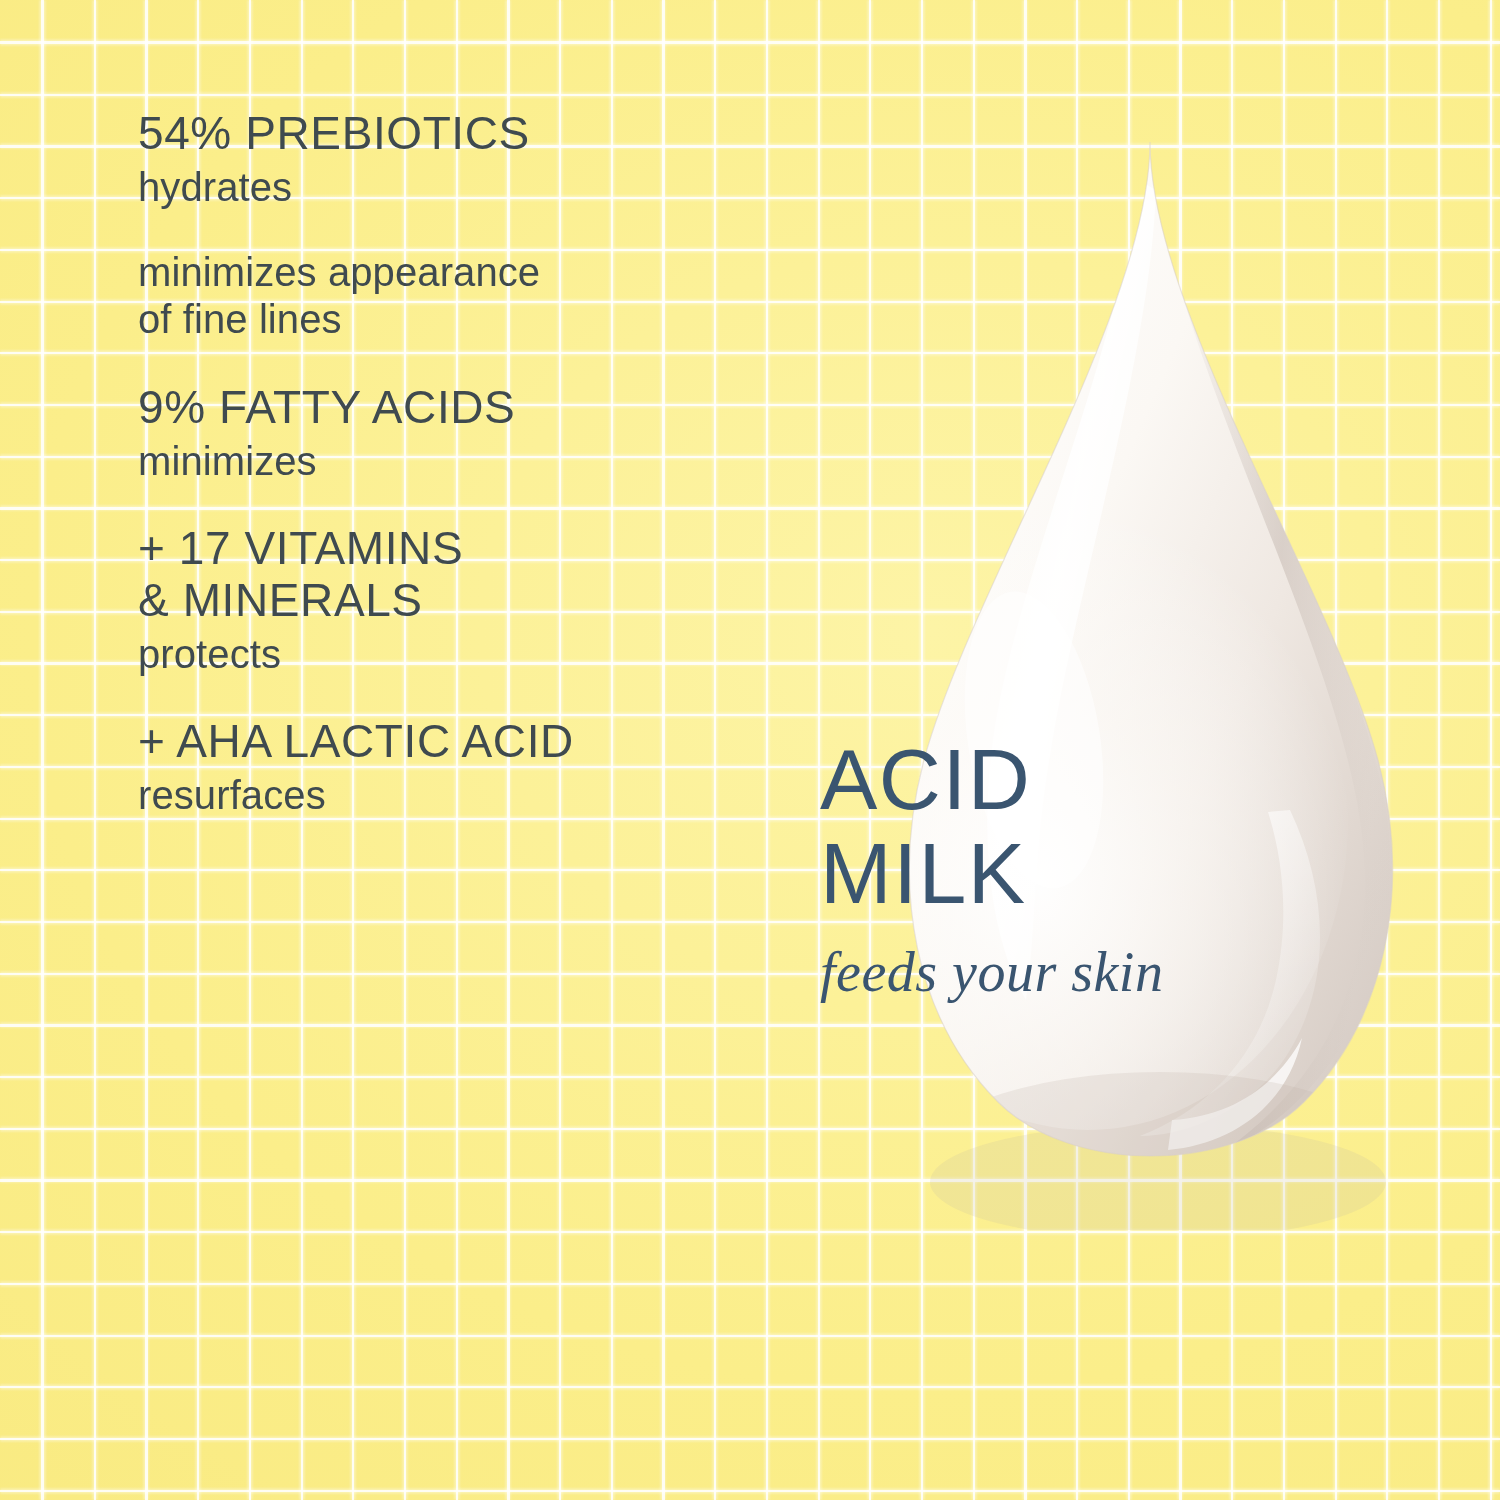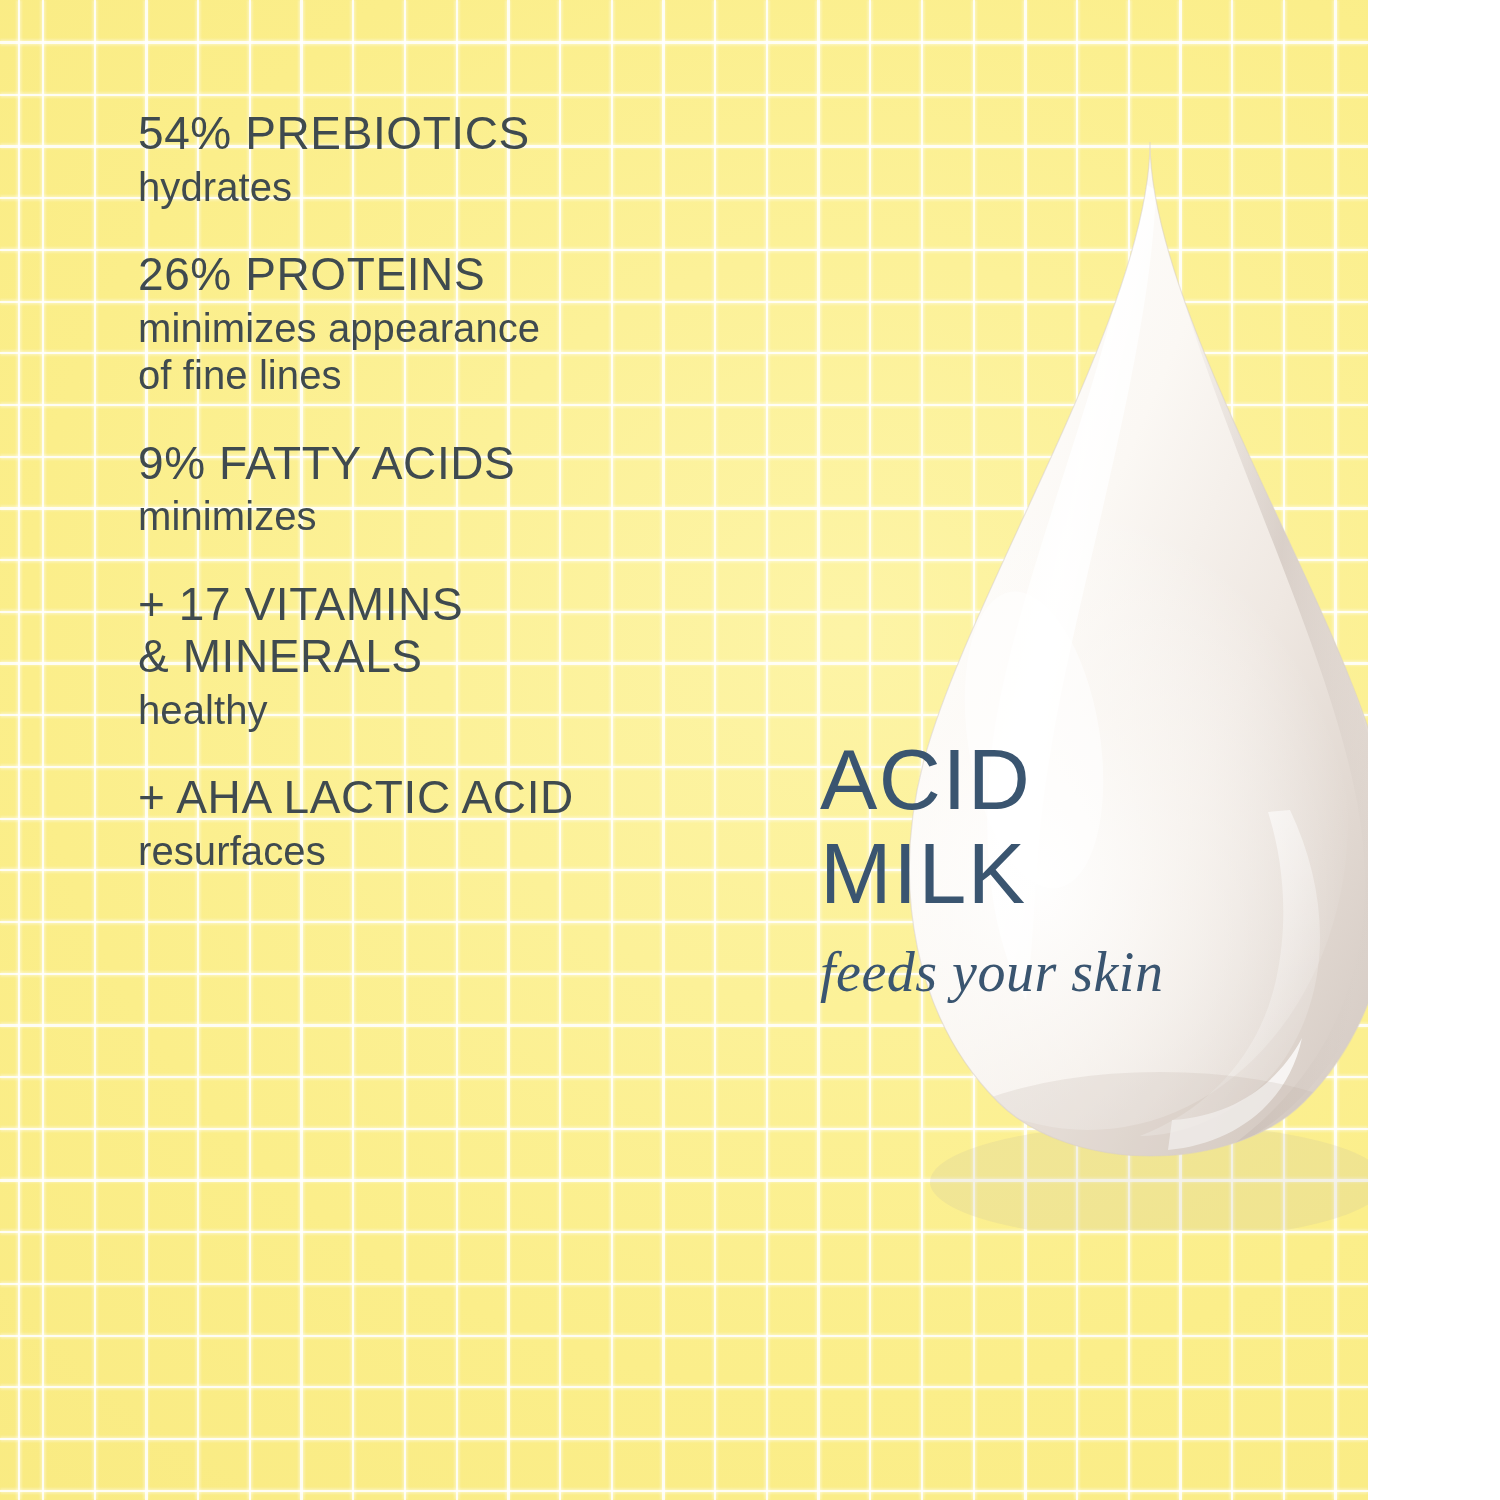--- a/index.html
+++ b/index.html
@@ -2,21 +2,21 @@
 <html><head>
 <meta charset="utf-8">
 <style>
   html, body {
     margin: 0;
     padding: 0;
     background: #ffffff;
   }
   #canvas {
     position: relative;
-    width: 1368px;
+    width: 1500px;
     height: 1500px;
     overflow: hidden;
     font-family: "Liberation Sans", sans-serif;
     background: #c4b5fd;
   }
 
   
   .bg-base {
     position: absolute;
     inset: 0;
@@ -125,35 +125,34 @@
   <div class="bg-grid-soft"></div>
 
   <div class="benefits">
 
     <div class="benefit-block">
       <div class="benefit-title">54% PREBIOTICS</div>
       <div class="benefit-desc">hydrates</div>
     </div>
 
     <div class="benefit-block">
-      <div class="benefit-title">26% PROTEINS</div>
       <div class="benefit-desc">minimizes appearance
 of fine lines</div>
     </div>
 
     <div class="benefit-block">
       <div class="benefit-title">9% FATTY ACIDS</div>
       <div class="benefit-desc">minimizes</div>
     </div>
 
 
     <div class="benefit-block">
       <div class="benefit-title">+ 17 VITAMINS
 &amp; MINERALS</div>
-      <div class="benefit-desc">healthy</div>
+      <div class="benefit-desc">protects</div>
     </div>
 
     <div class="benefit-block">
       <div class="benefit-title">+ AHA LACTIC ACID</div>
       <div class="benefit-desc">resurfaces</div>
     </div>
 
   </div>
 
   <div class="droplet-wrap">

